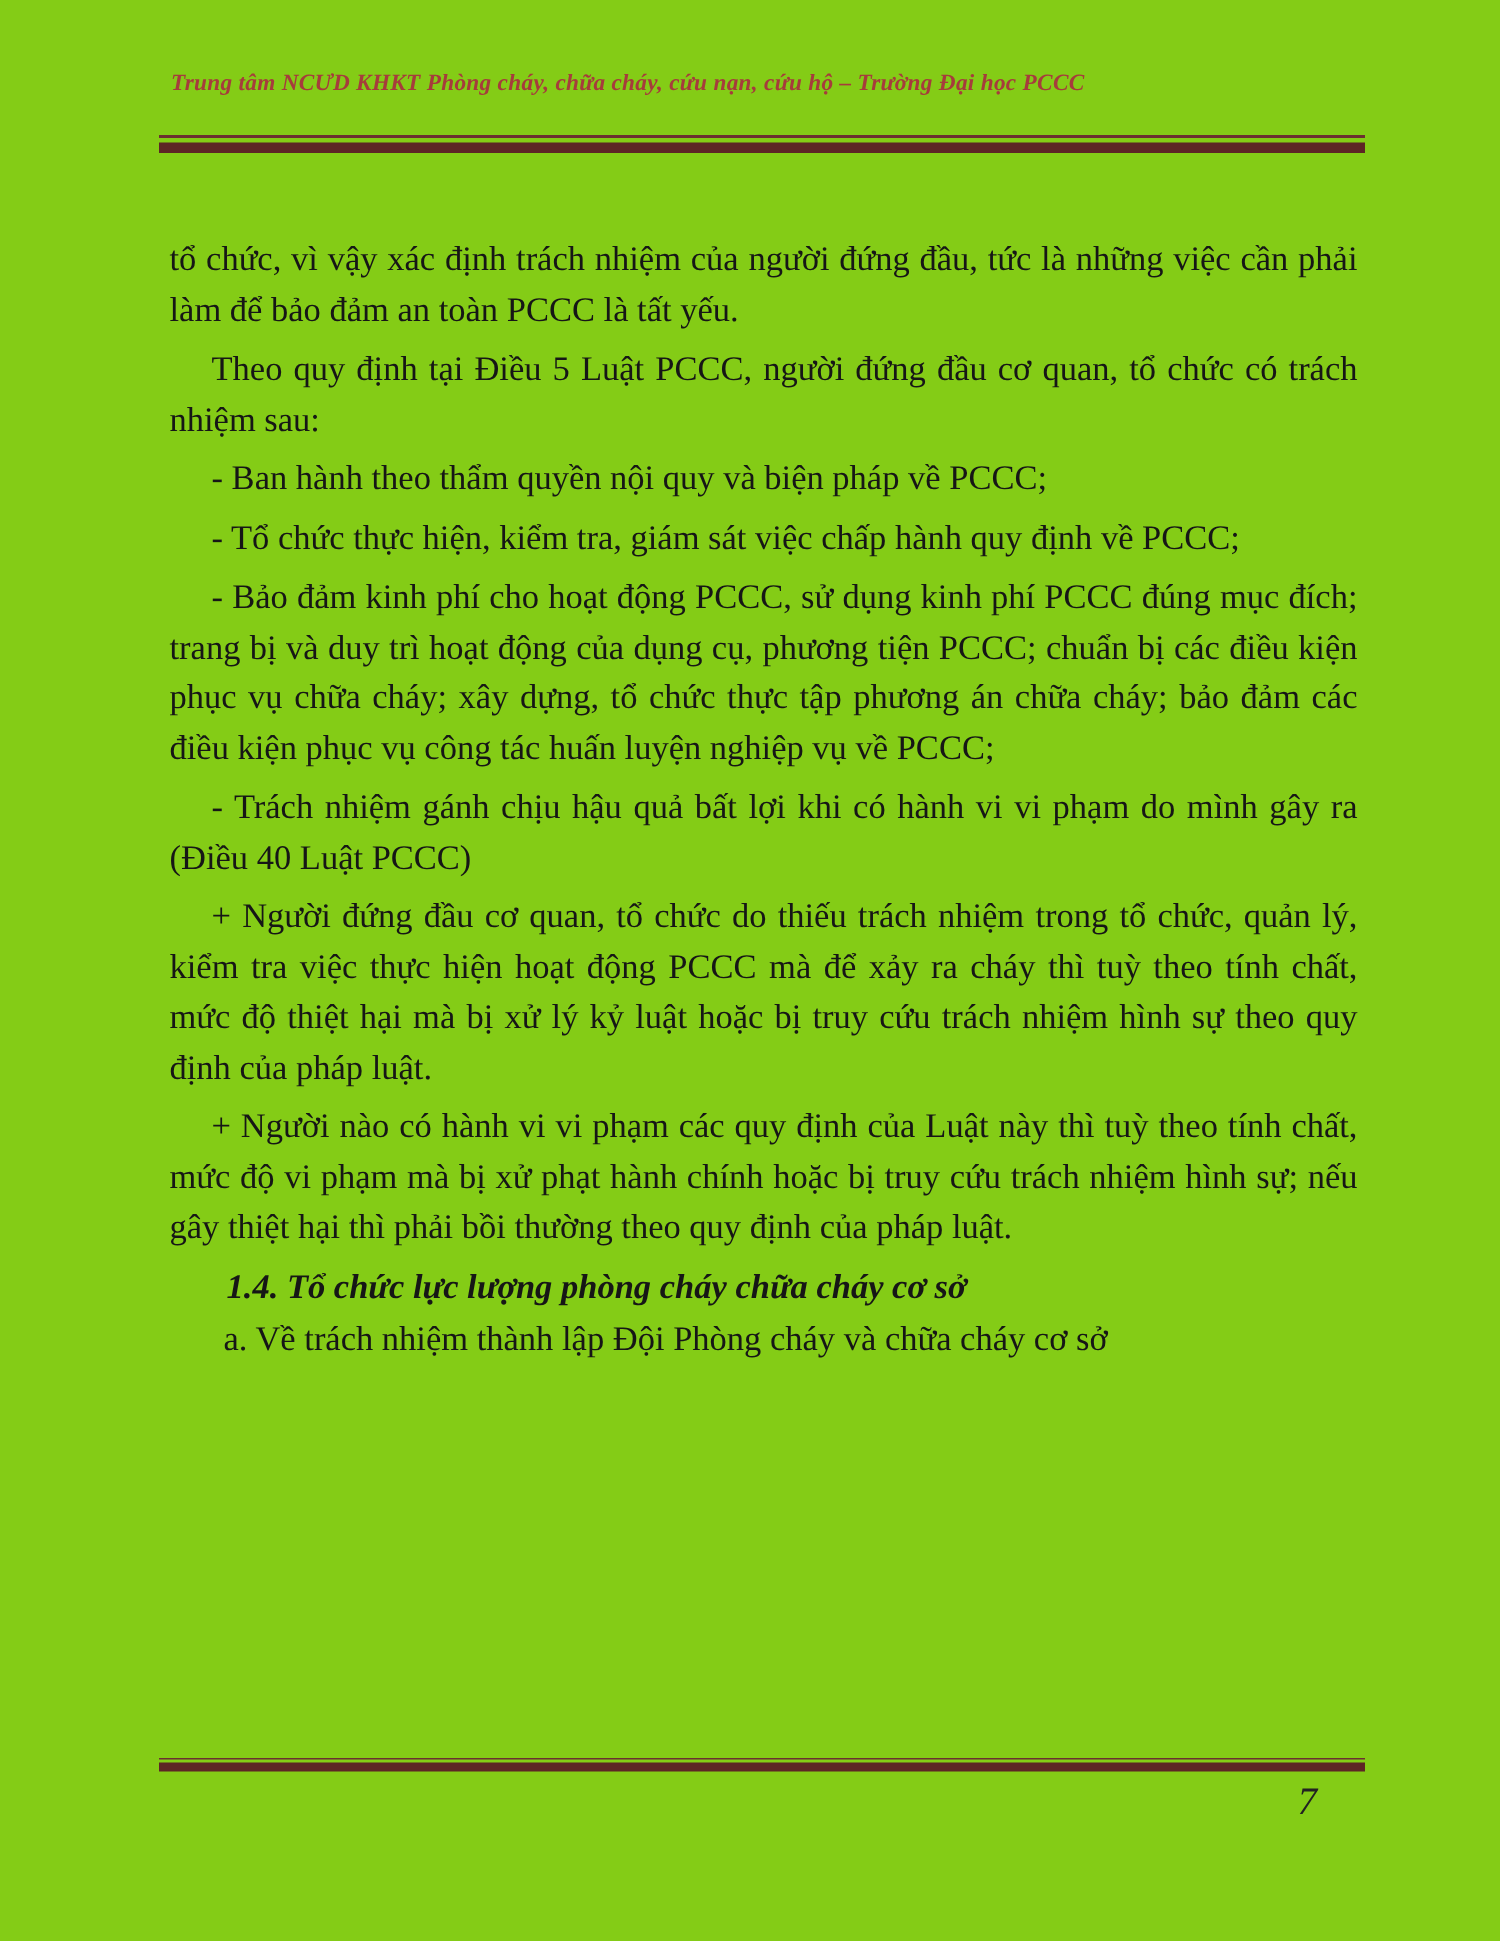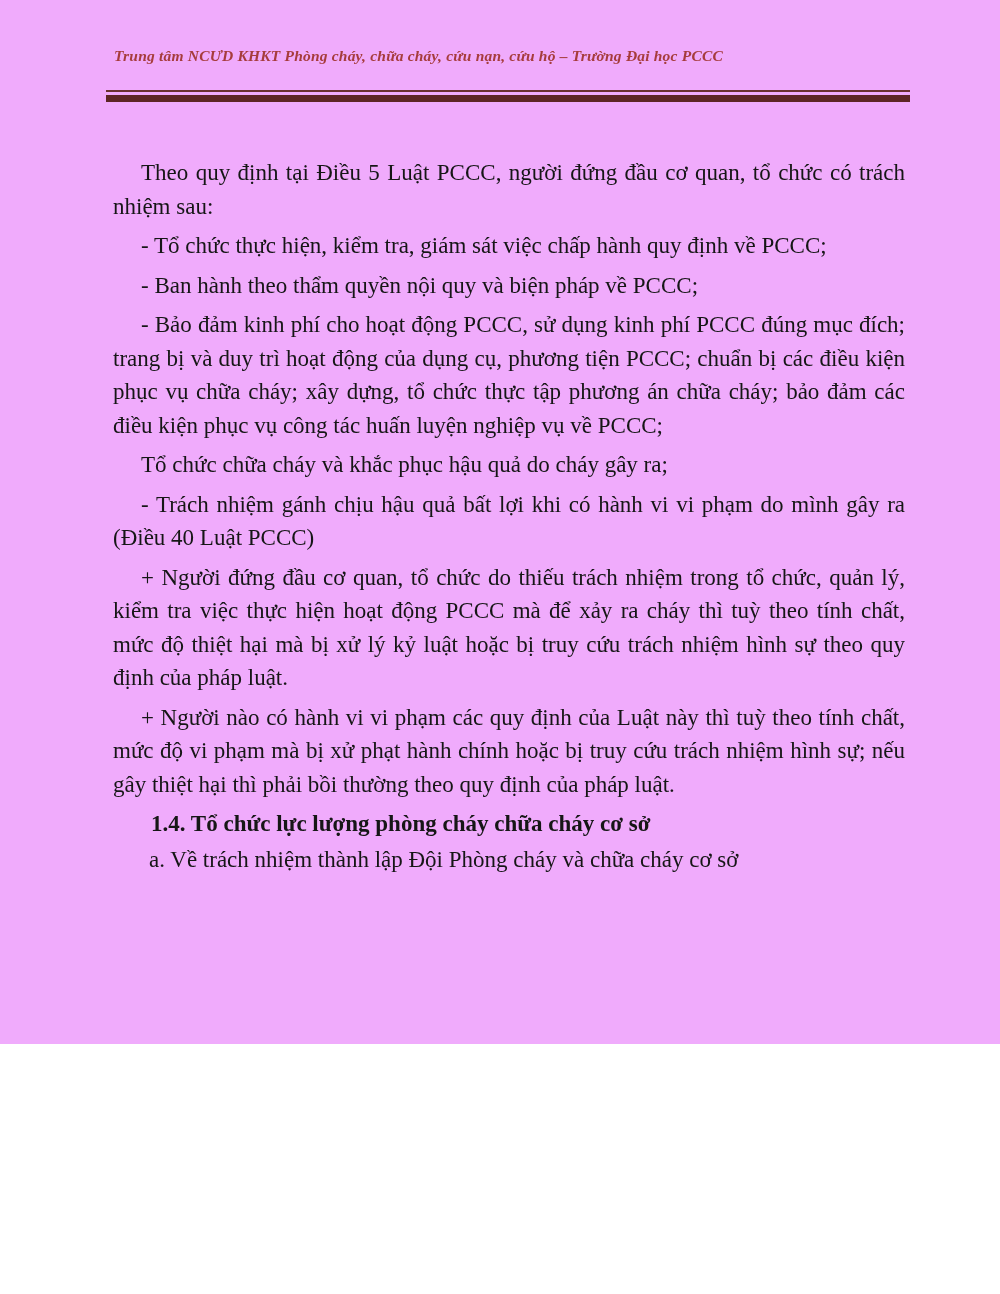--- a/index.html
+++ b/index.html
@@ -3,22 +3,22 @@
 <meta charset="utf-8">
 <style>
   html, body {
     margin: 0;
     padding: 0;
     background: #ffffff;
   }
   .page {
     position: relative;
     width: 1000px;
-    height: 1044px;
-    background: #f0abfc;
+    height: 1294px;
+    background: #84cc16;
     overflow: hidden;
     font-family: "Liberation Serif", "DejaVu Serif", serif;
     color: #161616;
   }
 
   
   .header-title {
     position: absolute;
     top: 47px;
     left: 114px;
@@ -66,20 +66,21 @@
   }
   .doc-body p {
     margin: 0 0 6px 0;
     text-indent: 28px;
   }
   .doc-body p.no-indent {
     text-indent: 0;
   }
   .doc-body p.section-heading {
     font-weight: bold;
+    font-style: italic;
     text-indent: 38px;
     margin-bottom: 2px;
   }
   .doc-body p.sub-heading {
     text-indent: 36px;
     margin-bottom: 2px;
   }
 
   
   .page-number {
@@ -98,25 +99,25 @@
 
   <div class="header-title">Trung tâm NCƯD KHKT Phòng cháy, chữa cháy, cứu nạn, cứu hộ – Trường Đại học PCCC</div>
 
   <div class="rule header-rule">
     <div class="thin"></div>
     <div class="gap"></div>
     <div class="thick"></div>
   </div>
 
   <div class="doc-body">
+    <p class="no-indent">tổ chức, vì vậy xác định trách nhiệm của người đứng đầu, tức là những việc cần phải làm để bảo đảm an toàn PCCC là tất yếu.</p>
     <p>Theo quy định tại Điều 5 Luật PCCC, người đứng đầu cơ quan, tổ chức có trách nhiệm sau:</p>
+    <p>- Ban hành theo thẩm quyền nội quy và biện pháp về PCCC;</p>
     <p>- Tổ chức thực hiện, kiểm tra, giám sát việc chấp hành quy định về PCCC;</p>
-    <p>- Ban hành theo thẩm quyền nội quy và biện pháp về PCCC;</p>
     <p>- Bảo đảm kinh phí cho hoạt động PCCC, sử dụng kinh phí PCCC đúng mục đích; trang bị và duy trì hoạt động của dụng cụ, phương tiện PCCC; chuẩn bị các điều kiện phục vụ chữa cháy; xây dựng, tổ chức thực tập phương án chữa cháy; bảo đảm các điều kiện phục vụ công tác huấn luyện nghiệp vụ về PCCC;</p>
-    <p>Tổ chức chữa cháy và khắc phục hậu quả do cháy gây ra;</p>
     <p>- Trách nhiệm gánh chịu hậu quả bất lợi khi có hành vi vi phạm do mình gây ra (Điều 40 Luật PCCC)</p>
     <p>+ Người đứng đầu cơ quan, tổ chức do thiếu trách nhiệm trong tổ chức, quản lý, kiểm tra việc thực hiện hoạt động PCCC mà để xảy ra cháy thì tuỳ theo tính chất, mức độ thiệt hại mà bị xử lý kỷ luật hoặc bị truy cứu trách nhiệm hình sự theo quy định của pháp luật.</p>
     <p>+ Người nào có hành vi vi phạm các quy định của Luật này thì tuỳ theo tính chất, mức độ vi phạm mà bị xử phạt hành chính hoặc bị truy cứu trách nhiệm hình sự; nếu gây thiệt hại thì phải bồi thường theo quy định của pháp luật.</p>
     <p class="section-heading">1.4. Tổ chức lực lượng phòng cháy chữa cháy cơ sở</p>
     <p class="sub-heading">a. Về trách nhiệm thành lập Đội Phòng cháy và chữa cháy cơ sở</p>
   </div>
 
   <div class="rule footer-rule">
     <div class="thin"></div>
     <div class="gap"></div>

